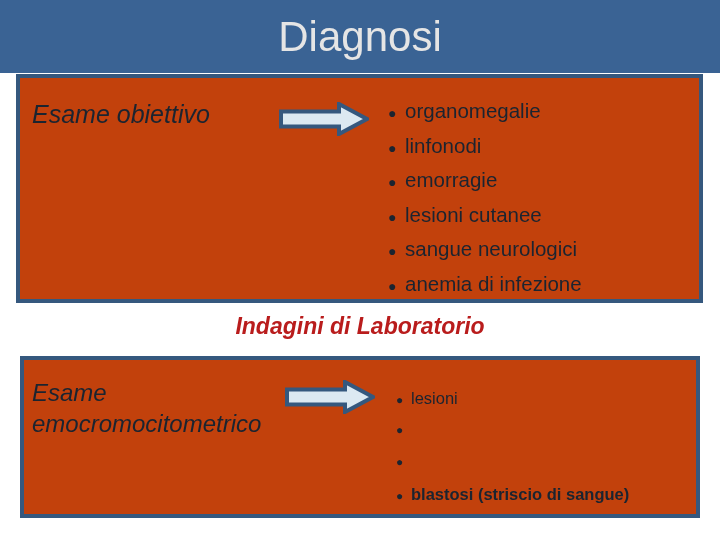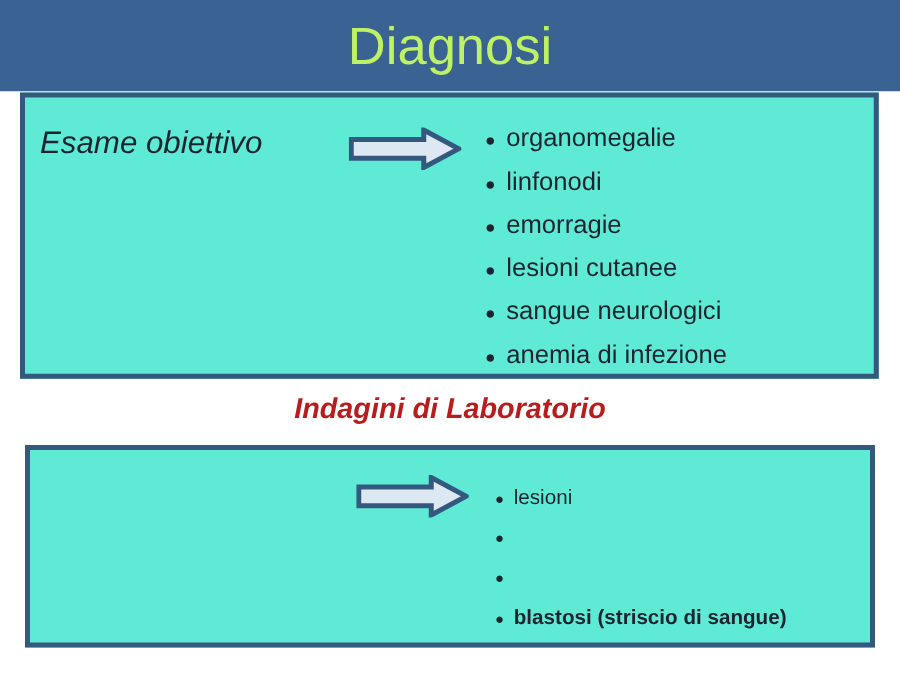--- a/index.html
+++ b/index.html
@@ -21,33 +21,33 @@
     left: 0;
     top: 0;
     width: 720px;
     height: 73px;
     background: #3a6394;
     display: flex;
     align-items: center;
     justify-content: center;
   }
   .header-title {
-    color: #bef264;
+    color: #e5e5e5;
     font-size: 42px;
     font-weight: 400;
     line-height: 1;
     letter-spacing: 0px;
     white-space: nowrap;
   }
 
   
   .frame-box {
     position: absolute;
     box-sizing: border-box;
-    background: #5eead4;
+    background: #c2410c;
     border: 4px solid #35587e;
   }
 
   #box-exam {
     left: 16px;
     top: 74px;
     width: 687px;
     height: 229px;
   }
   #box-lab {
@@ -204,20 +204,24 @@
       <span class="bullet-dot">●</span>
       <span class="bullet-text">anemia di infezione</span>
     </li>
   </ul>
 </div>
 
 <div class="section-heading">Indagini di Laboratorio</div>
 
 <div class="frame-box" id="box-lab">
 
+  <div class="box-label" id="lab-label">
+    <div>Esame</div>
+    <div>emocromocitometrico</div>
+  </div>
 
   <svg class="block-arrow" id="lab-arrow" viewBox="0 0 90 34">
     <polygon points="2,9.5 60,9.5 60,2 88,17 60,32 60,24.5 2,24.5" fill="#dce9f2" stroke="#35587e" stroke-width="4" stroke-linejoin="miter"></polygon>
   </svg>
 
   <ul class="bullet-list" id="lab-list">
     <li>
       <span class="bullet-dot">●</span>
       <span class="bullet-text">lesioni</span>
     </li>

